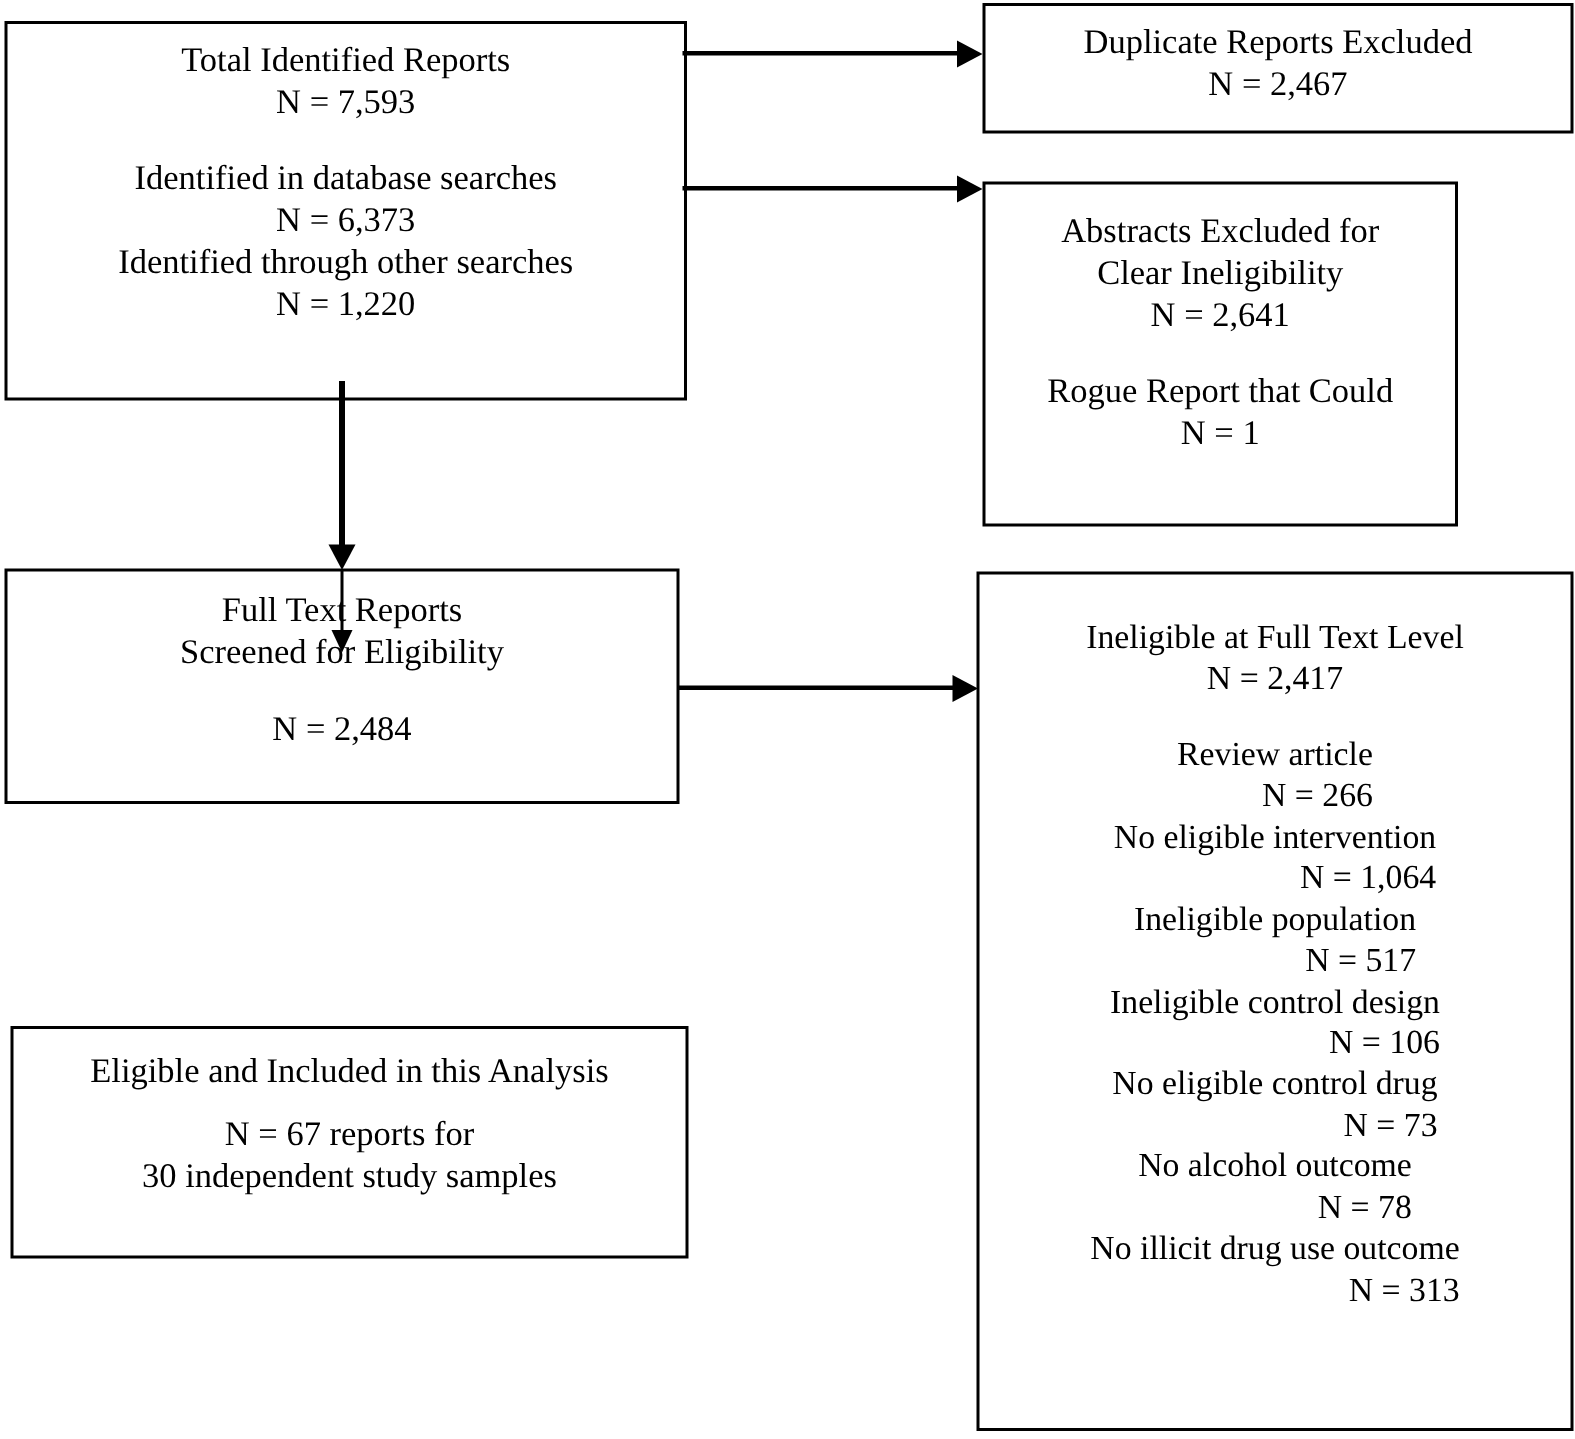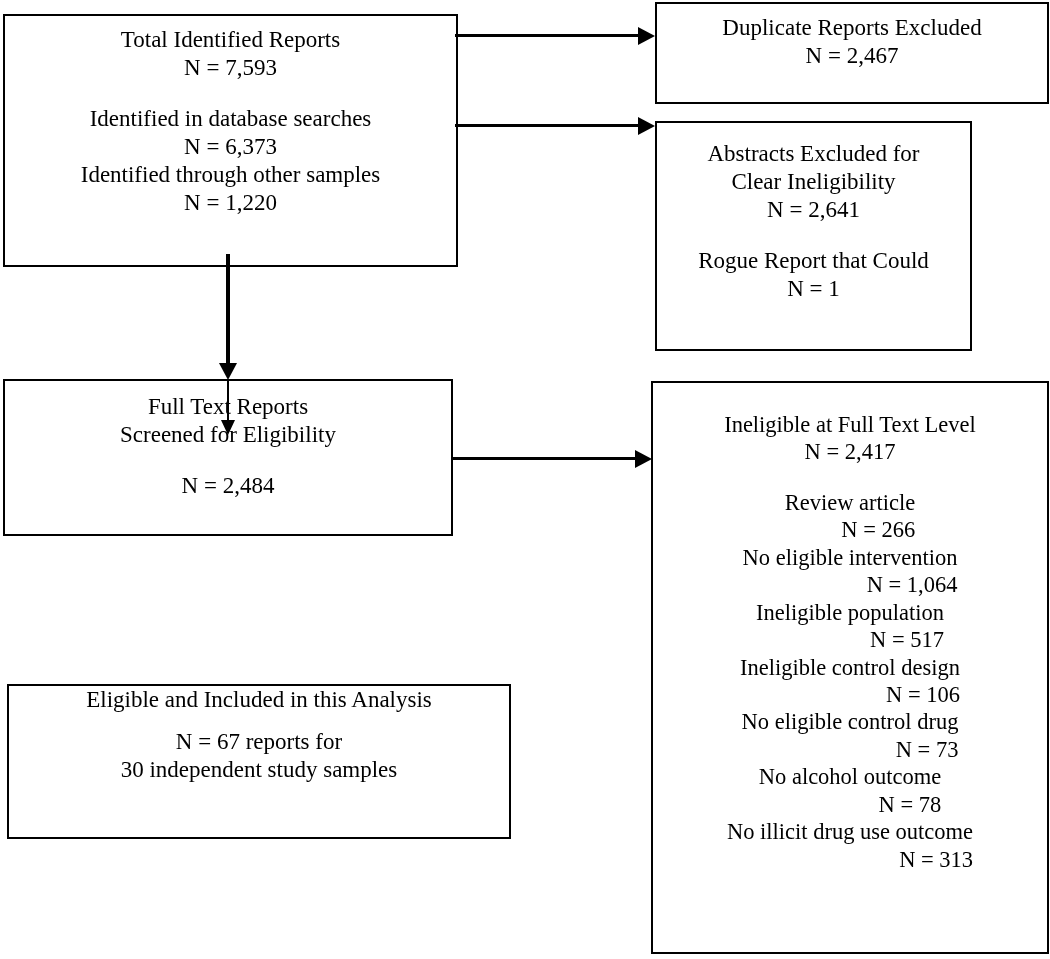--- a/index.html
+++ b/index.html
@@ -52,22 +52,22 @@
     white-space: nowrap;
   }
   .reason-group .reason-count {
     display: block;
     white-space: nowrap;
   }
 
   
   #box-identified   { left: 3px;   top: 14px;   width: 455px; height: 253px; padding-top: 10px; }
   #box-fulltext     { left: 3px;   top: 379px; width: 450px; height: 157px; padding-top: 12px; }
-  #box-included     { left: 7px;   top: 684px; width: 504px; height: 155px; }
-  #box-duplicates   { left: 655px; top: 2px;   width: 394px; height: 102px;  padding-top: 10px; }
+  #box-included     { left: 7px;   top: 684px; width: 452px; height: 155px; padding-top: 14px; }
+  #box-duplicates   { left: 655px; top: 2px;   width: 394px; height: 87px;  padding-top: 10px; }
   #box-abstracts    { left: 655px; top: 121px; width: 317px; height: 230px; padding-top: 17px; }
   #box-ineligible   { left: 651px; top: 381px; width: 398px; height: 573px; padding-top: 28px; font-size: 22.5px; }
 
   
   .conn-line {
     position: absolute;
     background: #000000;
   }
   .h-line { height: 3px; }
   .v-line { width: 3px; }
@@ -98,21 +98,21 @@
 <body>
 
 <div id="diagram">
 
   <div class="node" id="box-identified">
     <span class="line">Total Identified Reports</span>
     <span class="line">N = 7,593</span>
     <span class="spacer"></span>
     <span class="line">Identified in database searches</span>
     <span class="line">N = 6,373</span>
-    <span class="line">Identified through other samples</span>
+    <span class="line">Identified through other searches</span>
     <span class="line">N = 1,220</span>
   </div>
 
   <div class="node" id="box-duplicates">
     <span class="line">Duplicate Reports Excluded</span>
     <span class="line">N = 2,467</span>
   </div>
 
   <div class="node" id="box-abstracts">
     <span class="line">Abstracts Excluded for</span>

